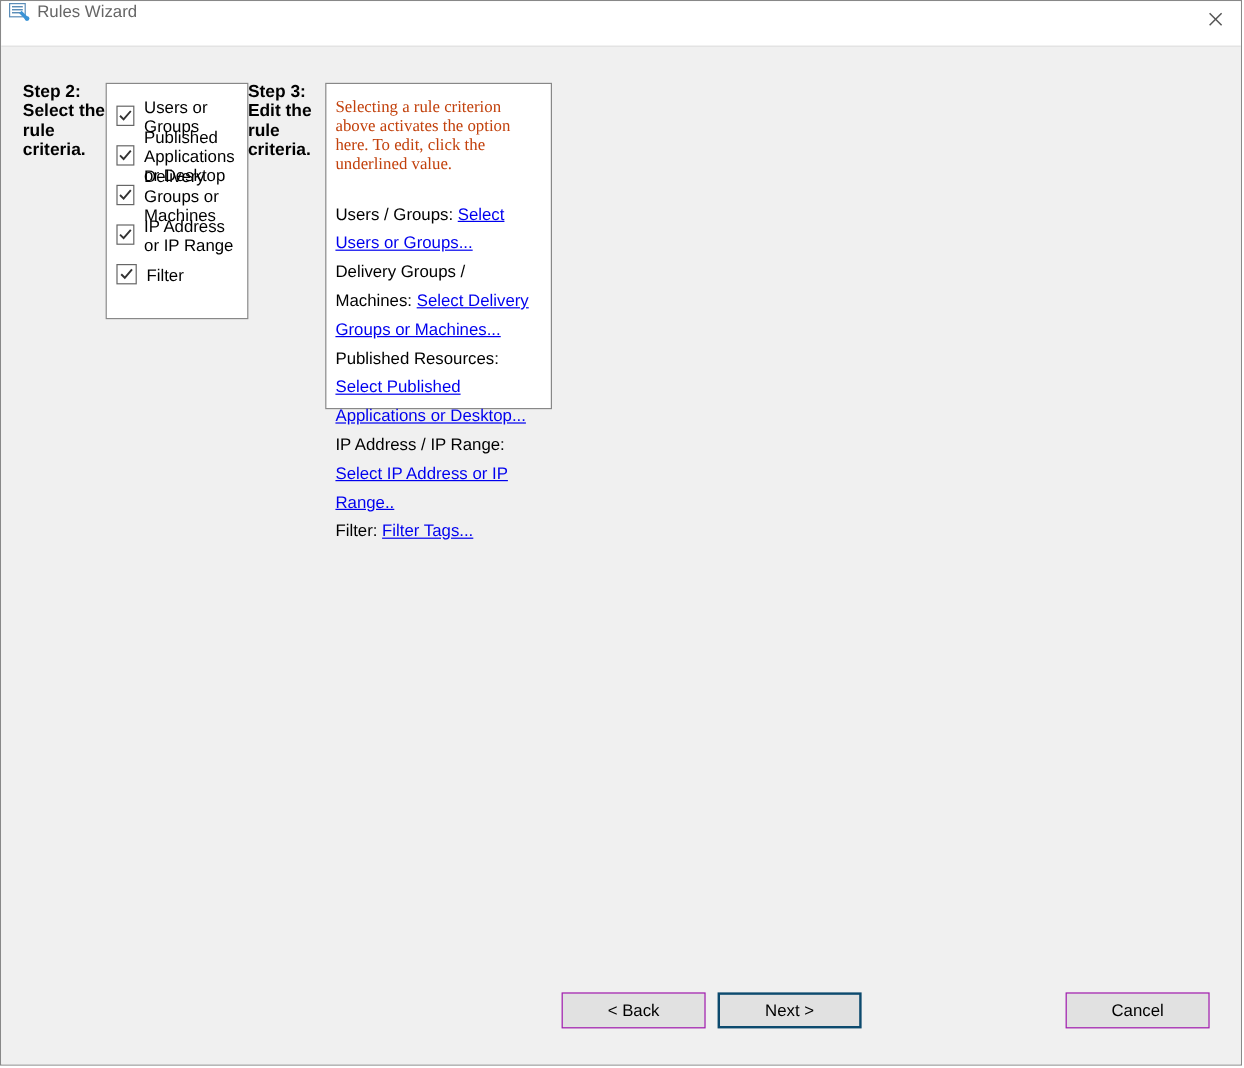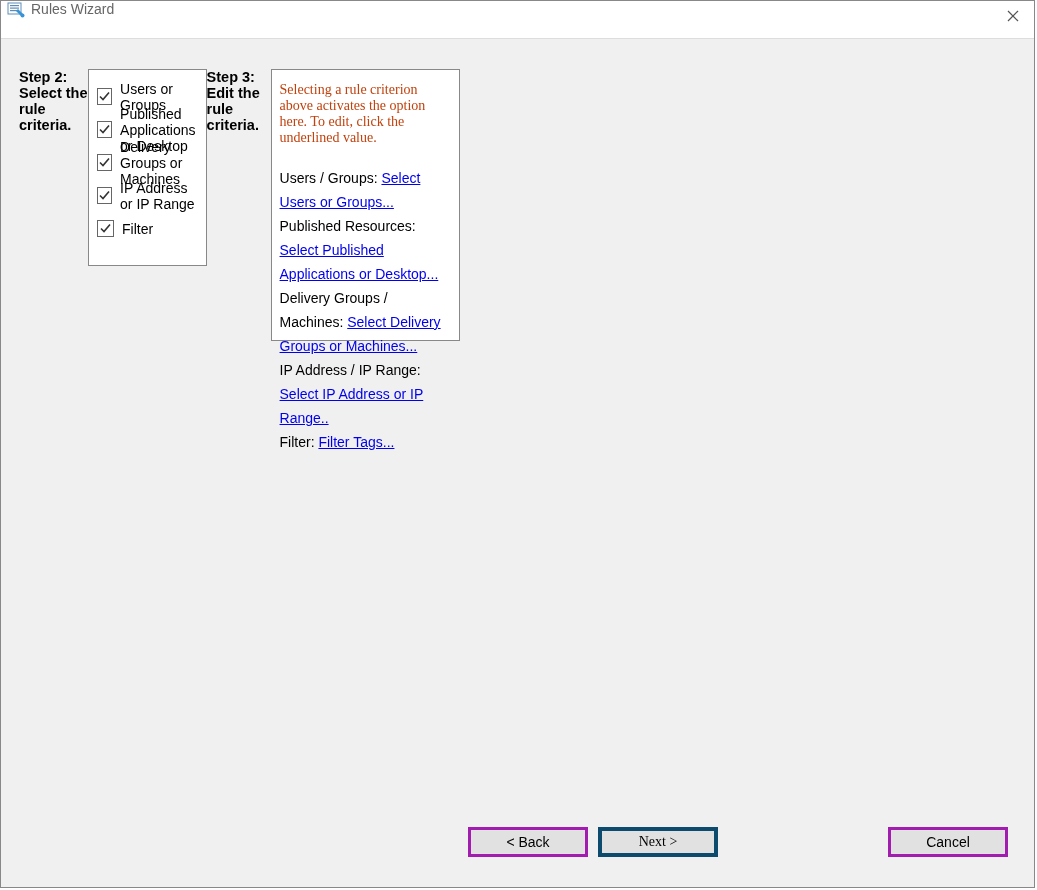--- a/index.html
+++ b/index.html
@@ -126,32 +126,31 @@
       display: flex;
       justify-content: flex-end;
       align-items: center;
       gap: 10px;
       padding: 12px 8px 12px 8px;
     }
     .btn {
       width: 120px;
       height: 30px;
       background: #e1e1e1;
-      border: 3px solid #a21caf;
+      border: 1px solid #a21caf;
       color: #000;
       font-size: 14px;
       font-family: inherit;
       cursor: pointer;
       display: flex;
       align-items: center;
       justify-content: center;
     }
     .btn-primary {
-      border: 4px solid #0c4a6e;
-      font-family: Liberation Serif, serif;
+      border: 2px solid #0c4a6e;
     }
     .btn-gap {
       width: 150px;
     }
   </style>
 </head>
 <body>
 
 <div class="window">
 
@@ -226,24 +225,24 @@
 
     <div class="step-heading">Step 3: Edit the rule criteria.</div>
 
     <div class="panel panel-edit">
       <div class="edit-help">Selecting a rule criterion above activates the option here. To edit, click the underlined value.</div>
 
       <div class="edit-row">
         <span>Users / Groups: </span><span class="edit-link">Select Users or Groups...</span>
       </div>
       <div class="edit-row">
+        <span>Delivery Groups / Machines: </span><span class="edit-link">Select Delivery Groups or Machines...</span>
+      </div>
+      <div class="edit-row">
         <span>Published Resources: </span><span class="edit-link">Select Published Applications or Desktop...</span>
-      </div>
-      <div class="edit-row">
-        <span>Delivery Groups / Machines: </span><span class="edit-link">Select Delivery Groups or Machines...</span>
       </div>
       <div class="edit-row">
         <span>IP Address / IP Range: </span><span class="edit-link">Select IP Address or IP Range..</span>
       </div>
       <div class="edit-row">
         <span>Filter: </span><span class="edit-link">Filter Tags...</span>
       </div>
     </div>
 
     <div class="button-bar">

